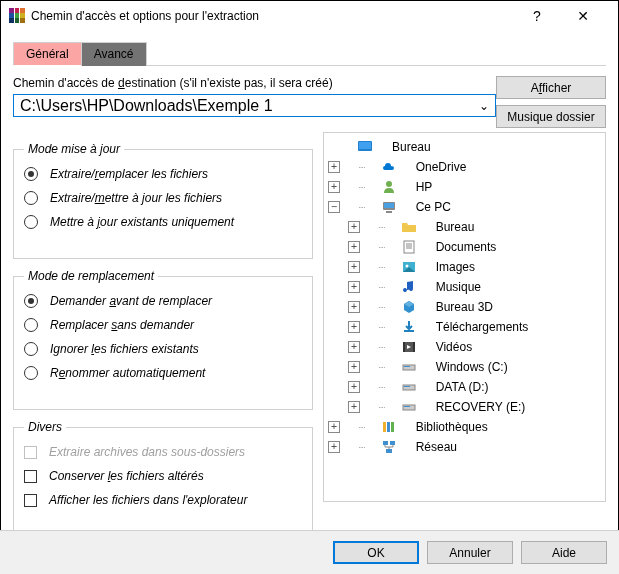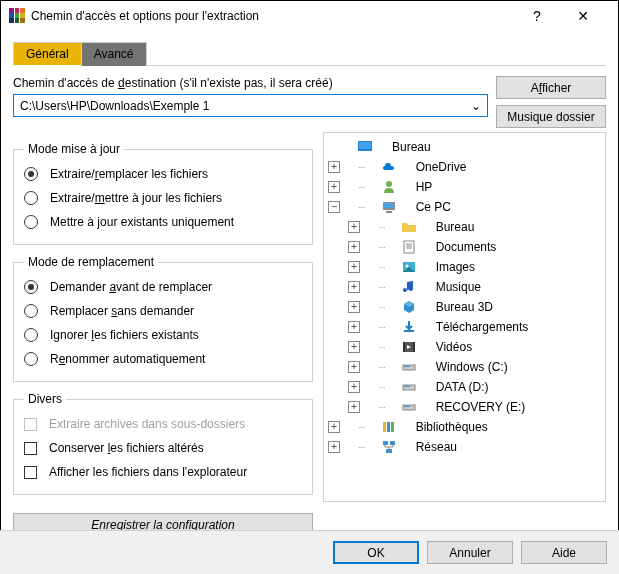--- a/index.html
+++ b/index.html
@@ -9,38 +9,38 @@
 .titlebar .app-icon { width: 16px; height: 16px; margin-right: 6px; display: flex; flex-direction: column; }
 .titlebar .app-icon .r { height: 5px; display: flex; }
 .titlebar .app-icon .c { width: 5px; margin: 0.3px; }
 .titlebar-title { flex: 1; }
 .titlebar-btn { width: 46px; height: 30px; display: flex; align-items: center; justify-content: center; font-size: 14px; font-family: Arial; }
 
 .content { padding: 10px 12px; }
 
 .tabs { display: flex; border-bottom: 1px solid #d0d0d0; margin-bottom: 10px; position: relative; }
 .tab { padding: 4px 12px; border: 1px solid #d0d0d0; border-bottom: none; background: #fff; margin-right: -1px; cursor: pointer; position: relative; top: 1px; }
-.tab.active { background: #eab308; border-bottom: 1px solid #fff; text-align: right; }
+.tab.active { background: #fca5a5; border-bottom: 1px solid #fff; text-align: right; }
 .tab:not(.active) { background: #737373; }
 
 .main-layout { display: flex; gap: 10px; }
 .left-col { flex: 0 0 300px; }
 .right-col { flex: 1; }
 
 .path-label { display: block; margin-bottom: 4px; }
 .underline { text-decoration: underline; }
 
-.path-row { display: flex; gap: 8px; align-items: flex-start; }
+.path-row { display: flex; align-items: flex-start; }
 .path-combo { flex: 1; display: flex; border: 1px solid #0078d7; height: 23px; align-items: center; padding: 0 4px; }
-.path-combo input { flex: 1; border: none; outline: none; font-size: 12px; }
+.path-combo input { flex: 1; border: none; outline: none; font-size: 16px; }
 .path-combo .chev { width: 14px; text-align: center; cursor: pointer; }
 .side-buttons { display: flex; flex-direction: column; gap: 6px; width: 110px; }
 .btn { border: 1px solid #adadad; background: #e1e1e1; height: 23px; display: flex; align-items: center; justify-content: center; cursor: pointer; }
 
-fieldset { border: 1px solid #d0d0d0; margin: 10px 0; padding: 6px 10px 10px 10px; }
+fieldset { border: 1px solid #d0d0d0; margin: 10px 0; padding: 6px 10px 24px 10px; font-style: italic; }
 legend { padding: 0 4px; }
 
 .radio-row, .check-row { display: flex; align-items: center; padding: 5px 0; gap: 12px; cursor: pointer; }
 .radio { width: 14px; height: 14px; border: 1px solid #333; border-radius: 50%; display: flex; align-items: center; justify-content: center; flex-shrink: 0; }
 .radio.checked::after { content: ''; width: 6px; height: 6px; background: #333; border-radius: 50%; }
 .checkbox { width: 13px; height: 13px; border: 1px solid #333; flex-shrink: 0; }
 .disabled { color: #a0a0a0; }
 .disabled .checkbox { border-color: #c0c0c0; }
 
 .save-btn { width: 100%; margin-top: 18px; font-style: italic; }

